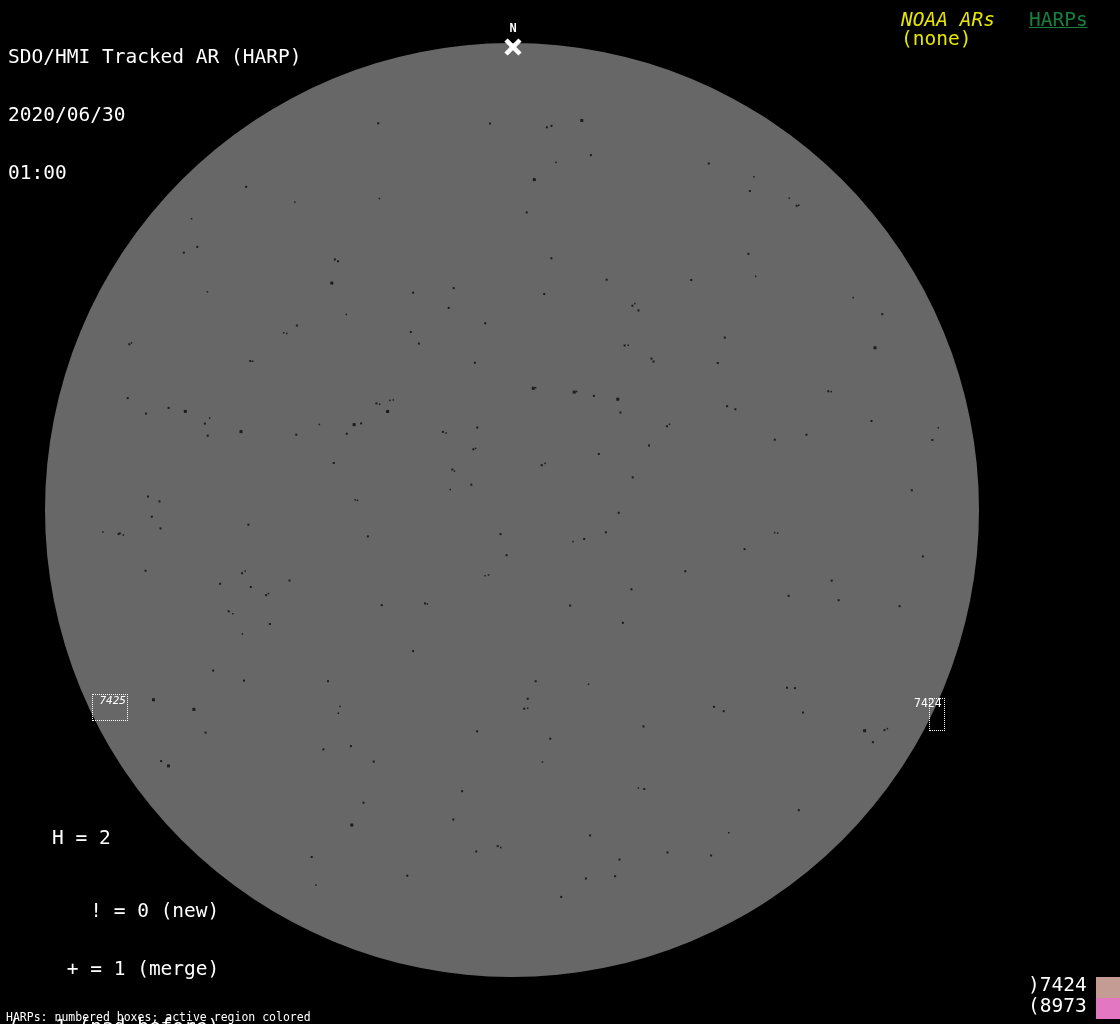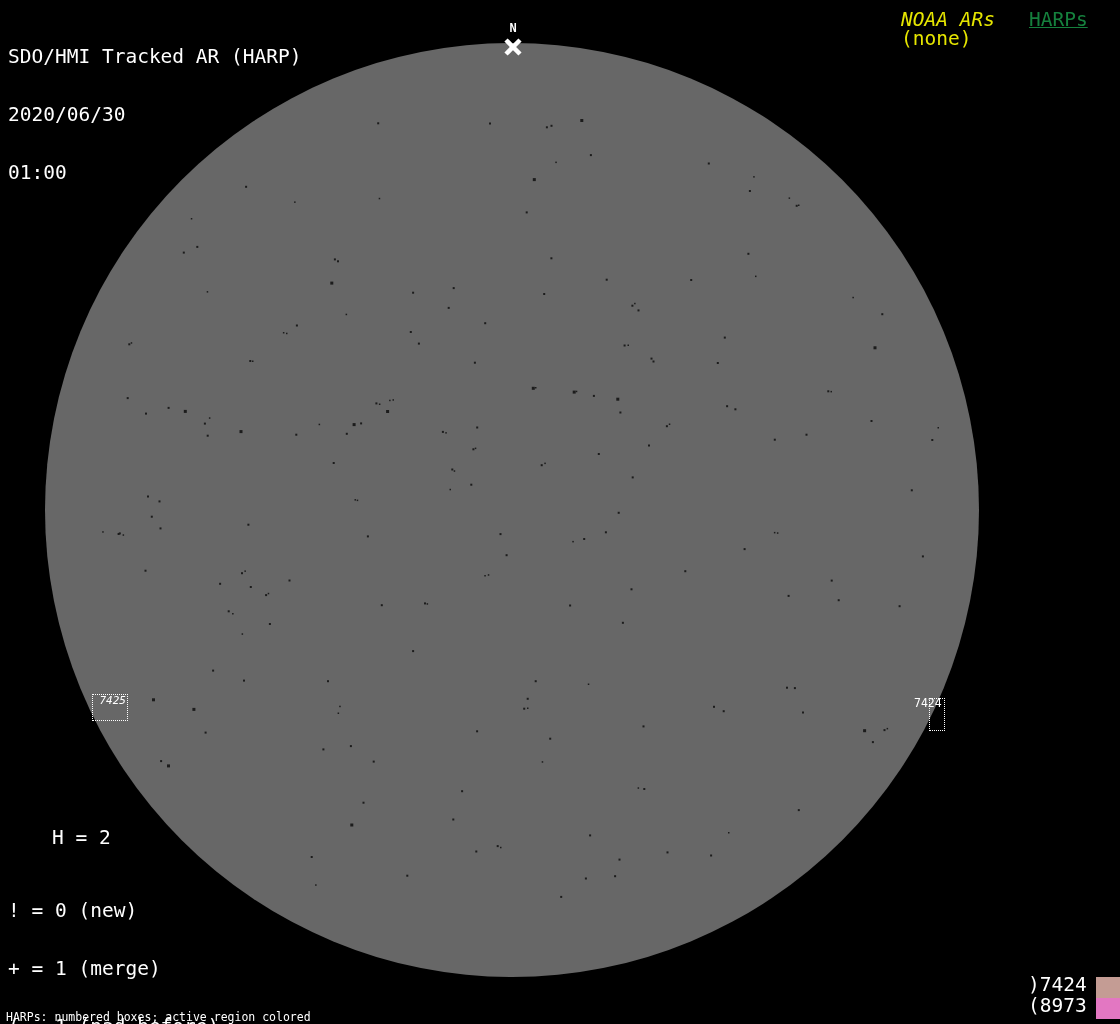--- a/index.html
+++ b/index.html
@@ -64,21 +64,21 @@
   .harp-label-7424 {
     left: 914px; top: 697px;
     font-size: 11.5px;
     line-height: 12px;
     color: #ffffff;
     white-space: pre;
   }
 
   .stats-h     { left: 8px; top: 828px; margin-left: 44px; }
   .stats-flags { left: 8px; top: 863px; }
-  .stats-flags div { height: 19.2px; }
+  .stats-flags div { height: 19.2px; text-align: right; }
 
   .footnotes { left: 6px; top: 989px; }
 
   .legend-row-text-0 { left: 1028px; top: 975px; }
   .legend-row-text-1 { left: 1028px; top: 996px; }
   .legend-swatch {
     width: 24px; height: 21px;
   }
   .legend-swatch-0 { left: 1096px; top: 977px; }
   .legend-swatch-1 { left: 1096px; top: 998px; }

